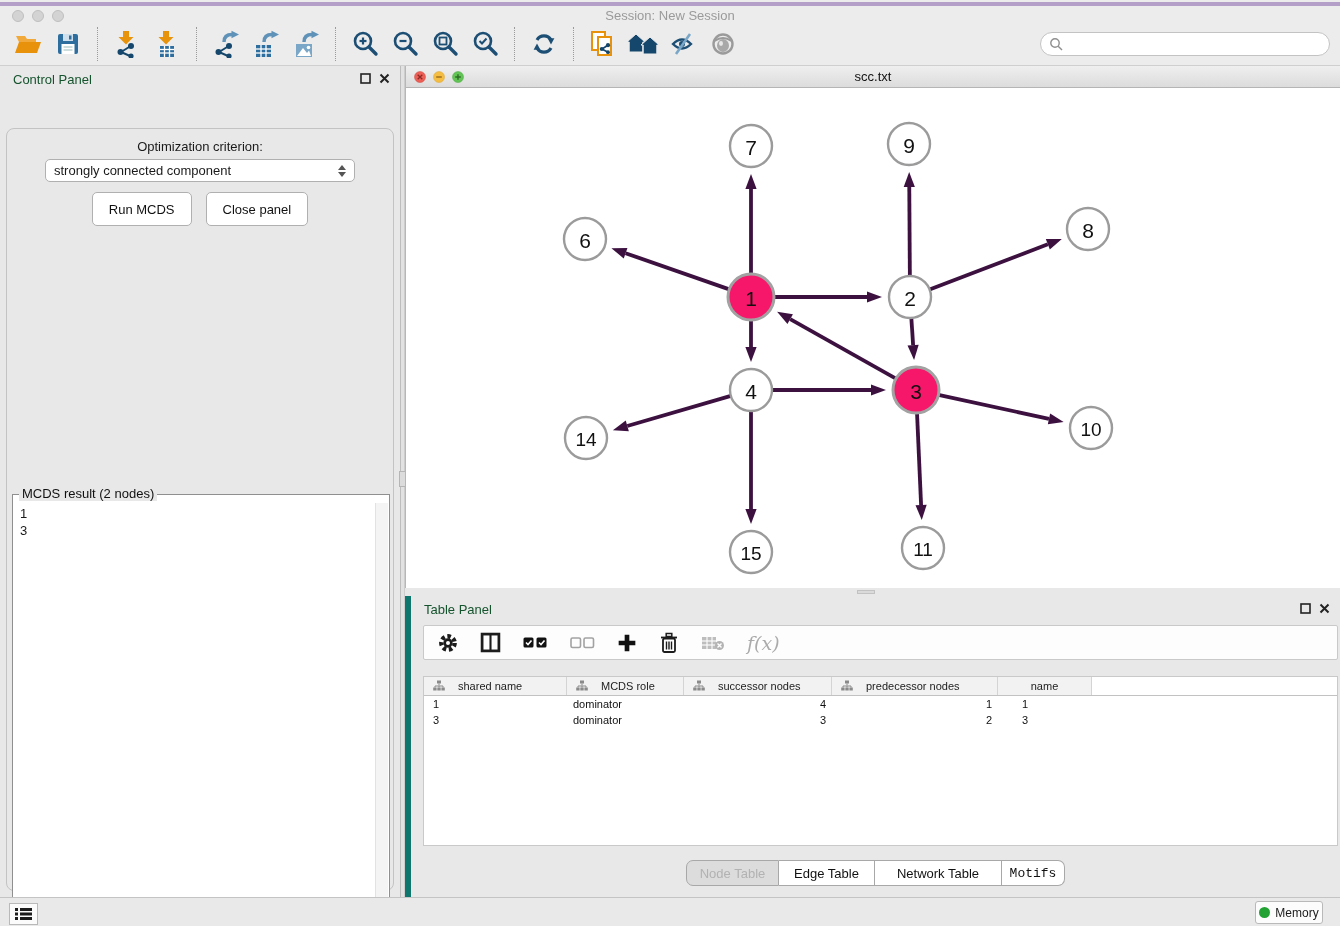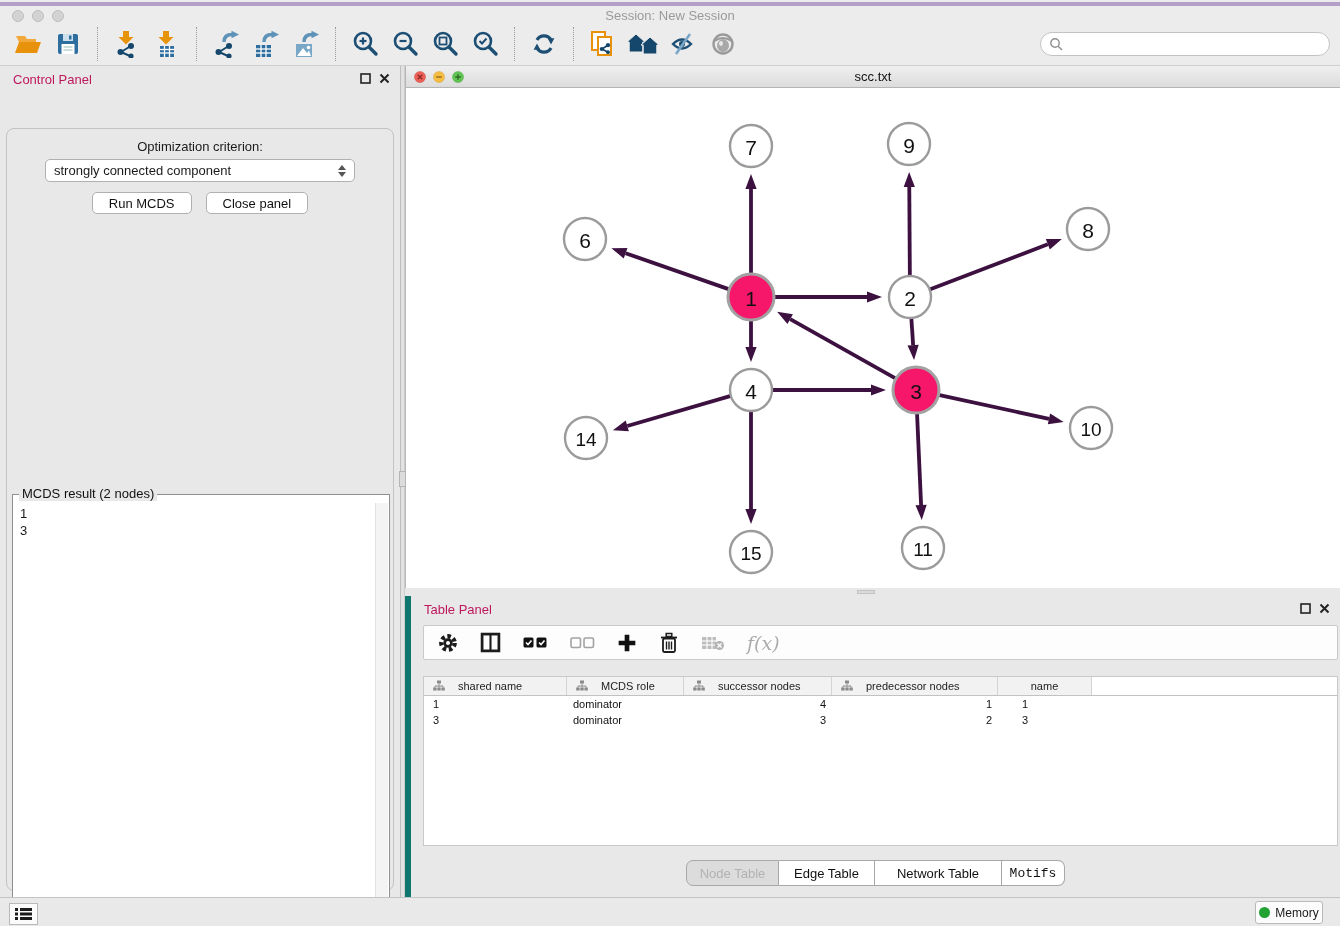--- a/index.html
+++ b/index.html
@@ -16,36 +16,36 @@
   
   .toolbar { position:absolute; left:0; top:22px; width:100%; height:44px; background:#ececec; border-bottom:1px solid #cfcfcf; display:flex; align-items:center; padding-left:8px; }
   .tb-btn { width:36px; height:36px; display:flex; align-items:center; justify-content:center; flex:0 0 auto; margin:0 2px; }
   .tb-sep { height:34px; border-left:1px dotted #9a9a9a; margin:0 9px; flex:0 0 auto; }
   .searchbox { margin-left:auto; margin-right:10px; width:290px; height:24px; background:#fff; border:1px solid #c3c3c3; border-radius:13px; display:flex; align-items:center; padding:0 8px; }
   .searchbox input { border:none; outline:none; flex:1; font-size:12px; background:transparent; height:20px; }
 
   
   .control-panel { position:absolute; left:0; top:66px; width:400px; height:831px; background:#e8e8e8; }
   .panel-header { position:relative; height:28px; }
-  .panel-header .ph-title { position:absolute; left:13px; top:6px; font-size:13px; color:#be185d; }
+  .panel-header .ph-title { position:absolute; left:13px; top:6px; font-size:13px; color:#14532d; }
   .ph-icons { position:absolute; right:10px; top:7px; display:flex; gap:8px; align-items:center; }
   .cp-tabs { position:absolute; left:78px; top:31px; display:flex; height:21px; }
   .seg { border:1px solid #a8a8a8; border-left:none; background:#fff; display:flex; align-items:center; justify-content:center; font-size:13px; color:#111; }
   .seg:first-child { border-left:1px solid #a8a8a8; border-radius:5px 0 0 5px; }
   .seg:last-child { border-radius:0 5px 5px 0; }
   .seg.selected { background:#dcdcdc; color:#b2b2b2; }
   .cp-box { position:absolute; left:6px; top:62px; width:388px; height:763px; border:1px solid #c3c3c3; border-radius:8px; }
   .opt-label { position:absolute; left:0; width:100%; top:73px; text-align:center; font-size:13px; }
   .dropdown { position:absolute; left:45px; top:93px; width:310px; height:23px; background:#fff; border:1px solid #b0b0b0; border-radius:5px; display:flex; align-items:center; padding:0 8px; font-size:13px; }
   .dd-stepper { margin-left:auto; display:flex; flex-direction:column; gap:2px; align-items:center; }
   .dd-stepper i { display:block; width:0; height:0; border-left:4px solid transparent; border-right:4px solid transparent; }
   .dd-up { border-bottom:5px solid #555; }
   .dd-down { border-top:5px solid #555; }
   .cp-buttons { position:absolute; left:0; width:100%; top:126px; display:flex; justify-content:center; gap:14px; }
-  .btn { height:22px; background:#fff; border:1px solid #b0b0b0; border-radius:5px; font-size:13px; padding:4px 16px; display:flex; align-items:center; color:#111; }
+  .btn { height:22px; background:#fff; border:1px solid #b0b0b0; border-radius:5px; font-size:13px; padding:16px 16px; display:flex; align-items:center; color:#111; }
   .result-box { position:absolute; left:12px; top:428px; width:378px; height:448px; border:1px solid #8f8f8f; background:#fff; }
   .result-legend { position:absolute; left:6px; top:-9px; background:#e8e8e8; padding:0 3px; font-size:13px; color:#111; }
   .result-text { position:absolute; left:2px; top:8px; right:16px; bottom:2px; background:#fff; font-size:13px; line-height:17px; padding:2px 5px; white-space:pre-line; overflow:hidden; }
   .result-scroll { position:absolute; right:1px; top:8px; bottom:1px; width:13px; background:#f4f4f4; border-left:1px solid #e2e2e2; }
 
   
   .v-split { position:absolute; left:400px; top:66px; width:5px; height:831px; background:#e2e2e2; border-left:1px solid #bdbdbd; border-right:1px solid #cdcdcd; }
   .v-split .grip { position:absolute; left:-2px; top:405px; width:7px; height:16px; background:#dcdcdc; border:1px solid #b5b5b5; }
   .h-split { position:absolute; left:405px; top:588px; width:935px; height:8px; background:#e8e8e8; }
   .h-split .grip { position:absolute; left:452px; top:2px; width:18px; height:4px; background:#dadada; border:1px solid #c2c2c2; }

